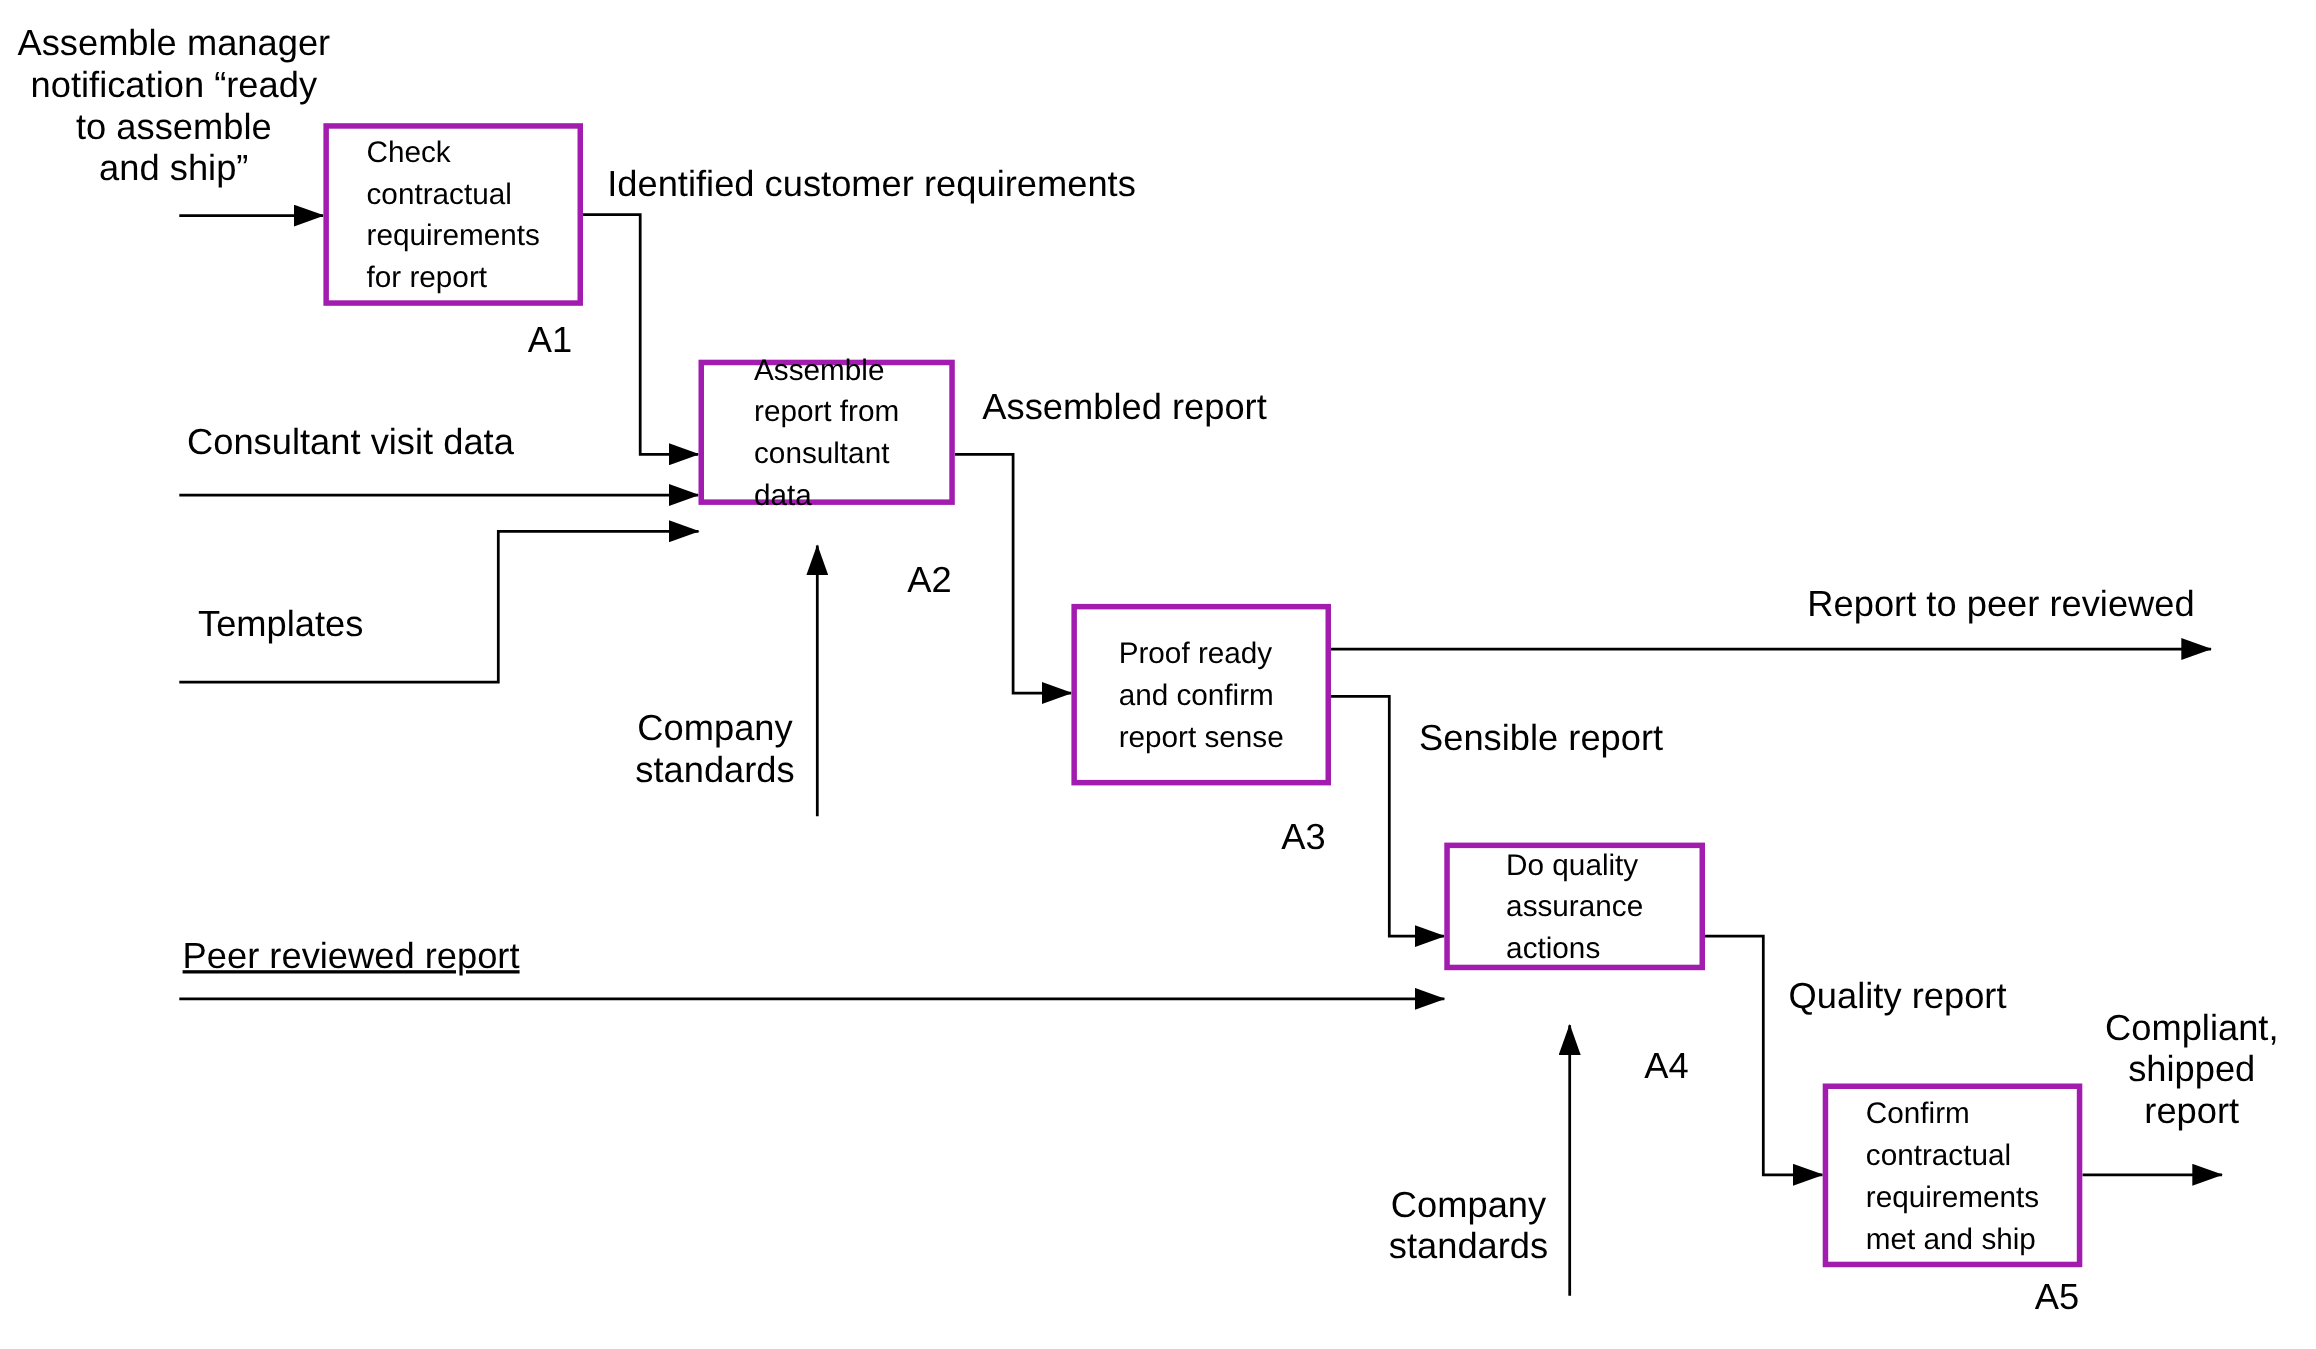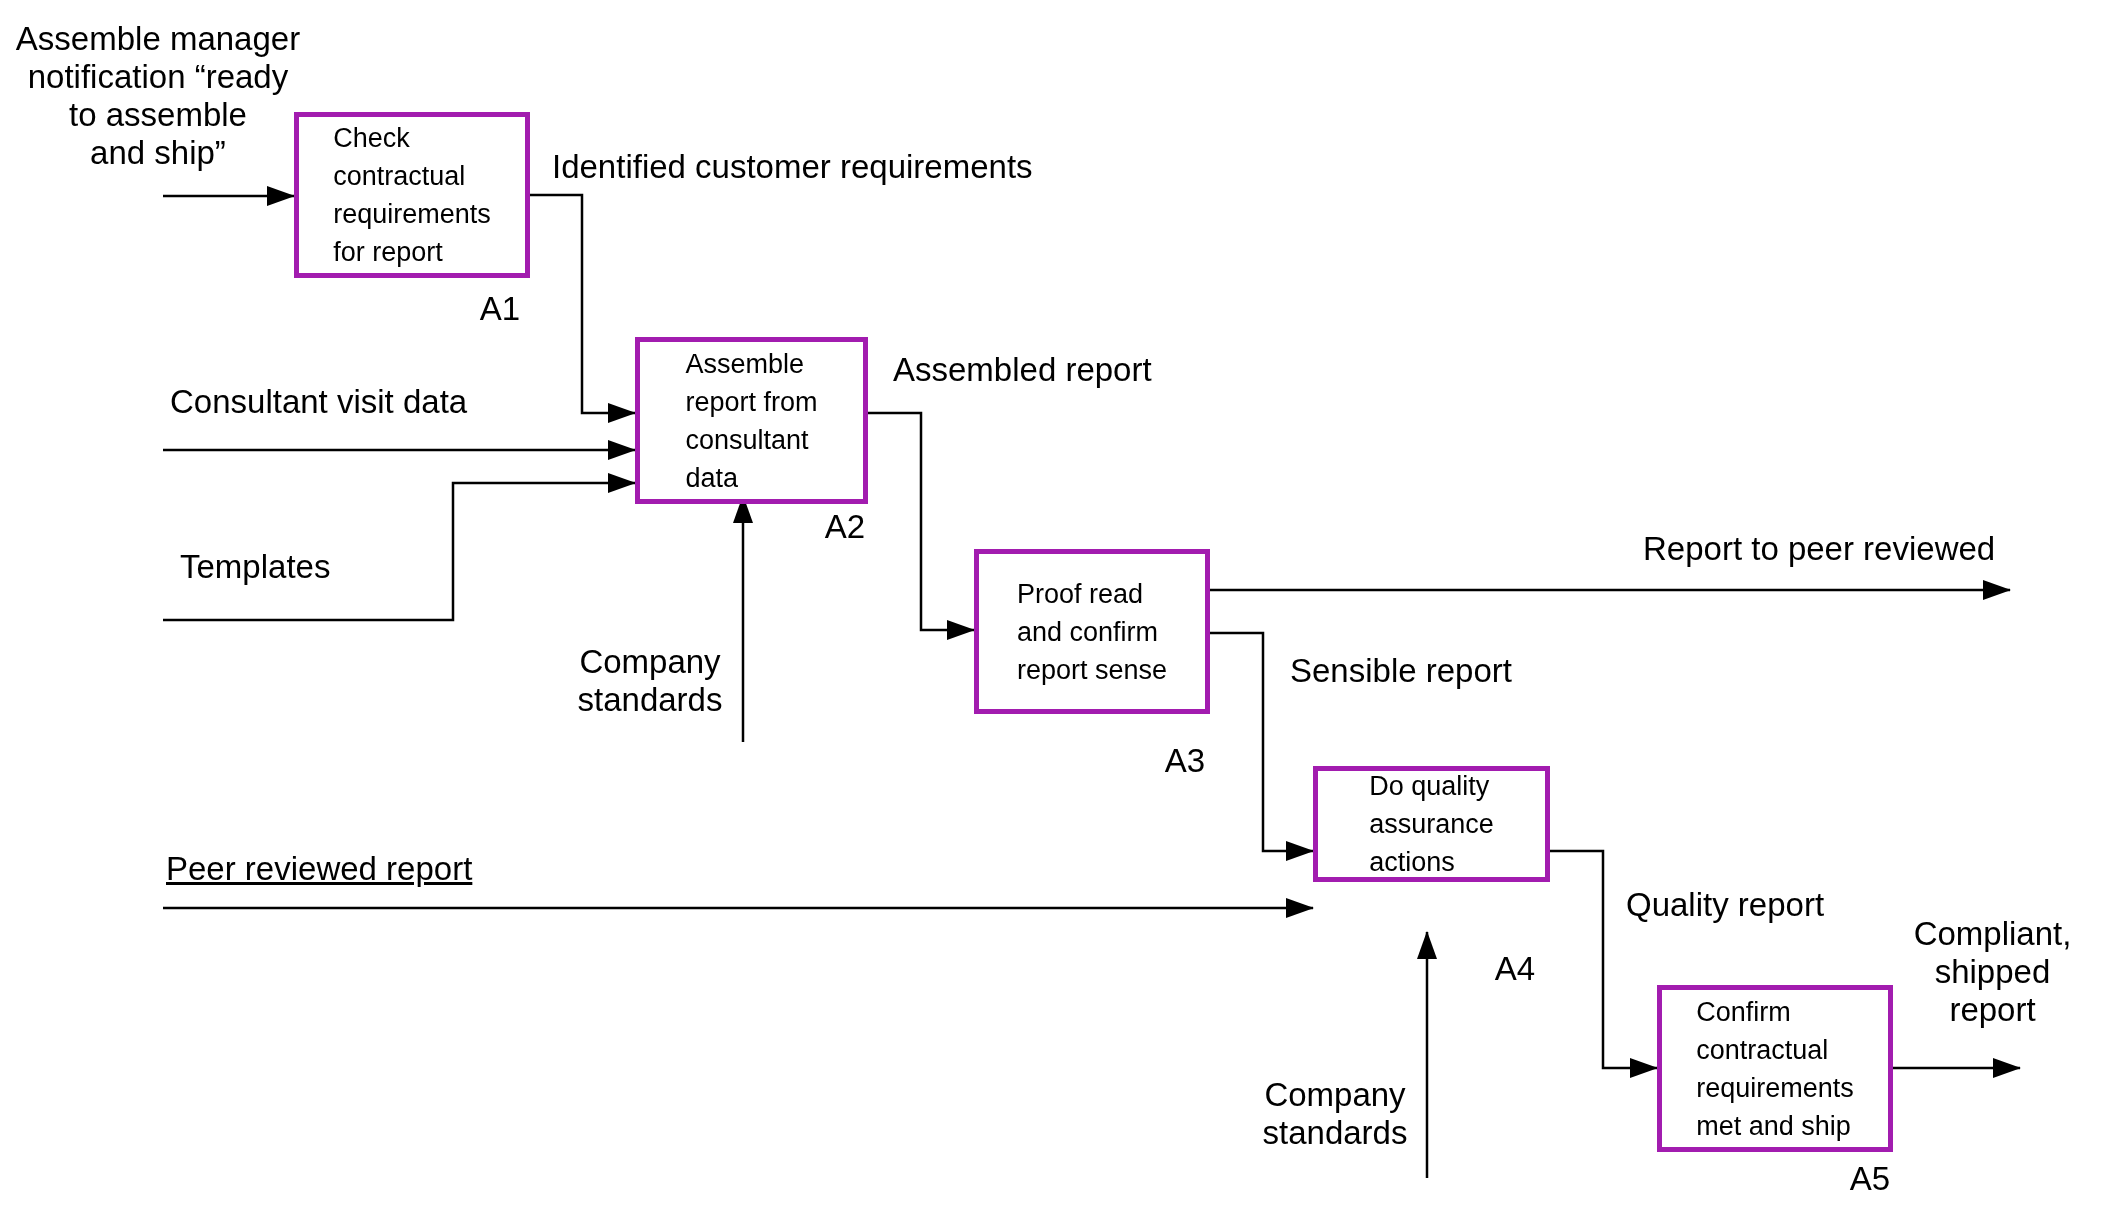--- a/index.html
+++ b/index.html
@@ -75,28 +75,28 @@
       <path d="M1893 1068 H2020" marker-end="url(#arrow)"></path>
     </g>
   </svg>
 
   <div class="box" style="left:294px; top:112px; width:236px; height:166px;">
     <span>Check
 contractual
 requirements
 for report</span>
   </div>
-  <div class="box" style="left:635px; top:337px; width:233px; height:167px;">
+  <div class="box" style="left:635px; top:327px; width:233px; height:132px;">
     <span>Assemble
 report from
 consultant
 data</span>
   </div>
   <div class="box" style="left:974px; top:549px; width:236px; height:165px;">
-    <span>Proof read
+    <span>Proof ready
 and confirm
 report sense</span>
   </div>
   <div class="box" style="left:1313px; top:766px; width:237px; height:116px;">
     <span>Do quality
 assurance
 actions</span>
   </div>
   <div class="box" style="left:1657px; top:985px; width:236px; height:167px;">
     <span>Confirm

